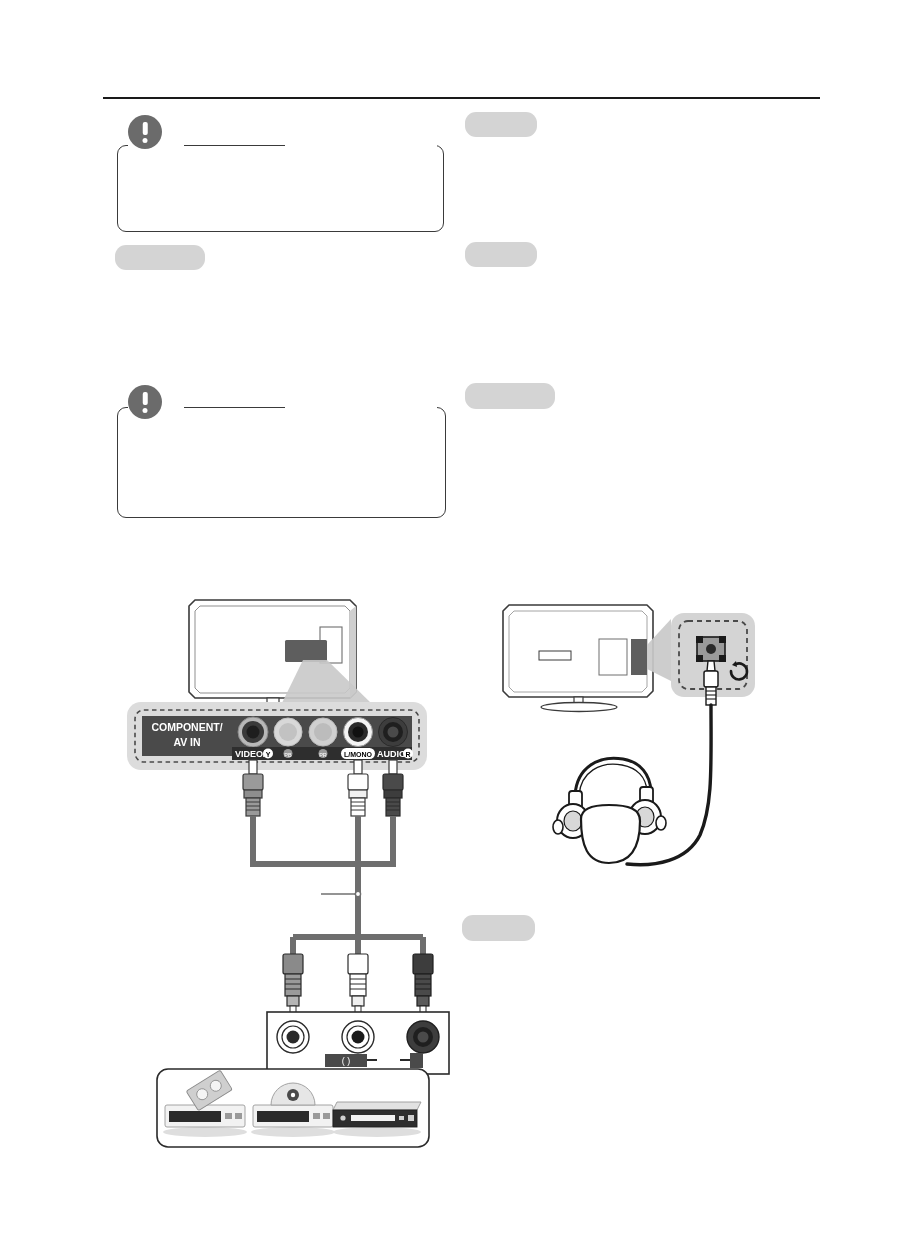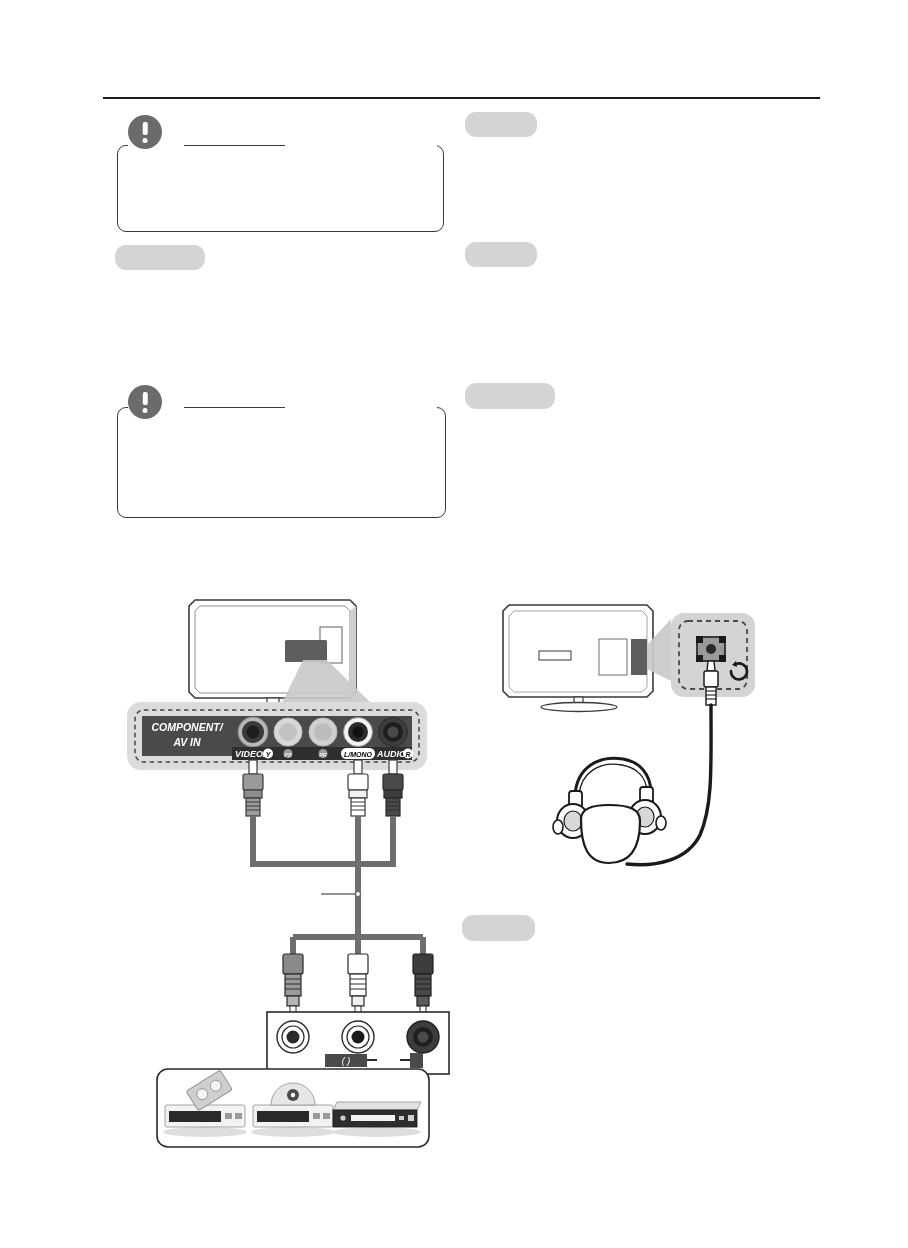--- a/index.html
+++ b/index.html
@@ -1,21 +1,21 @@
 <!DOCTYPE html>
 <html><head>
 <meta charset="utf-8">
 <style>
   html,body{margin:0;padding:0;}
   body{
     width:908px;height:1248px;background:#ffffff;
     font-family:"Liberation Sans", sans-serif;
     position:relative;overflow:hidden;
   }
-  .page{position:absolute;inset:0;font-style:italic;}
+  .page{position:absolute;inset:0;}
 
   
   .top-rule{position:absolute;left:103px;top:97px;width:717px;height:2px;background:#1a1a1a;}
 
   
   .pill{position:absolute;background:#d4d4d4;border-radius:11px;}
 
   
   .note-box{position:absolute;border:1.4px solid #3a3a3a;border-radius:9px;background:transparent;}
   .note-box-notch{position:absolute;background:#ffffff;}

